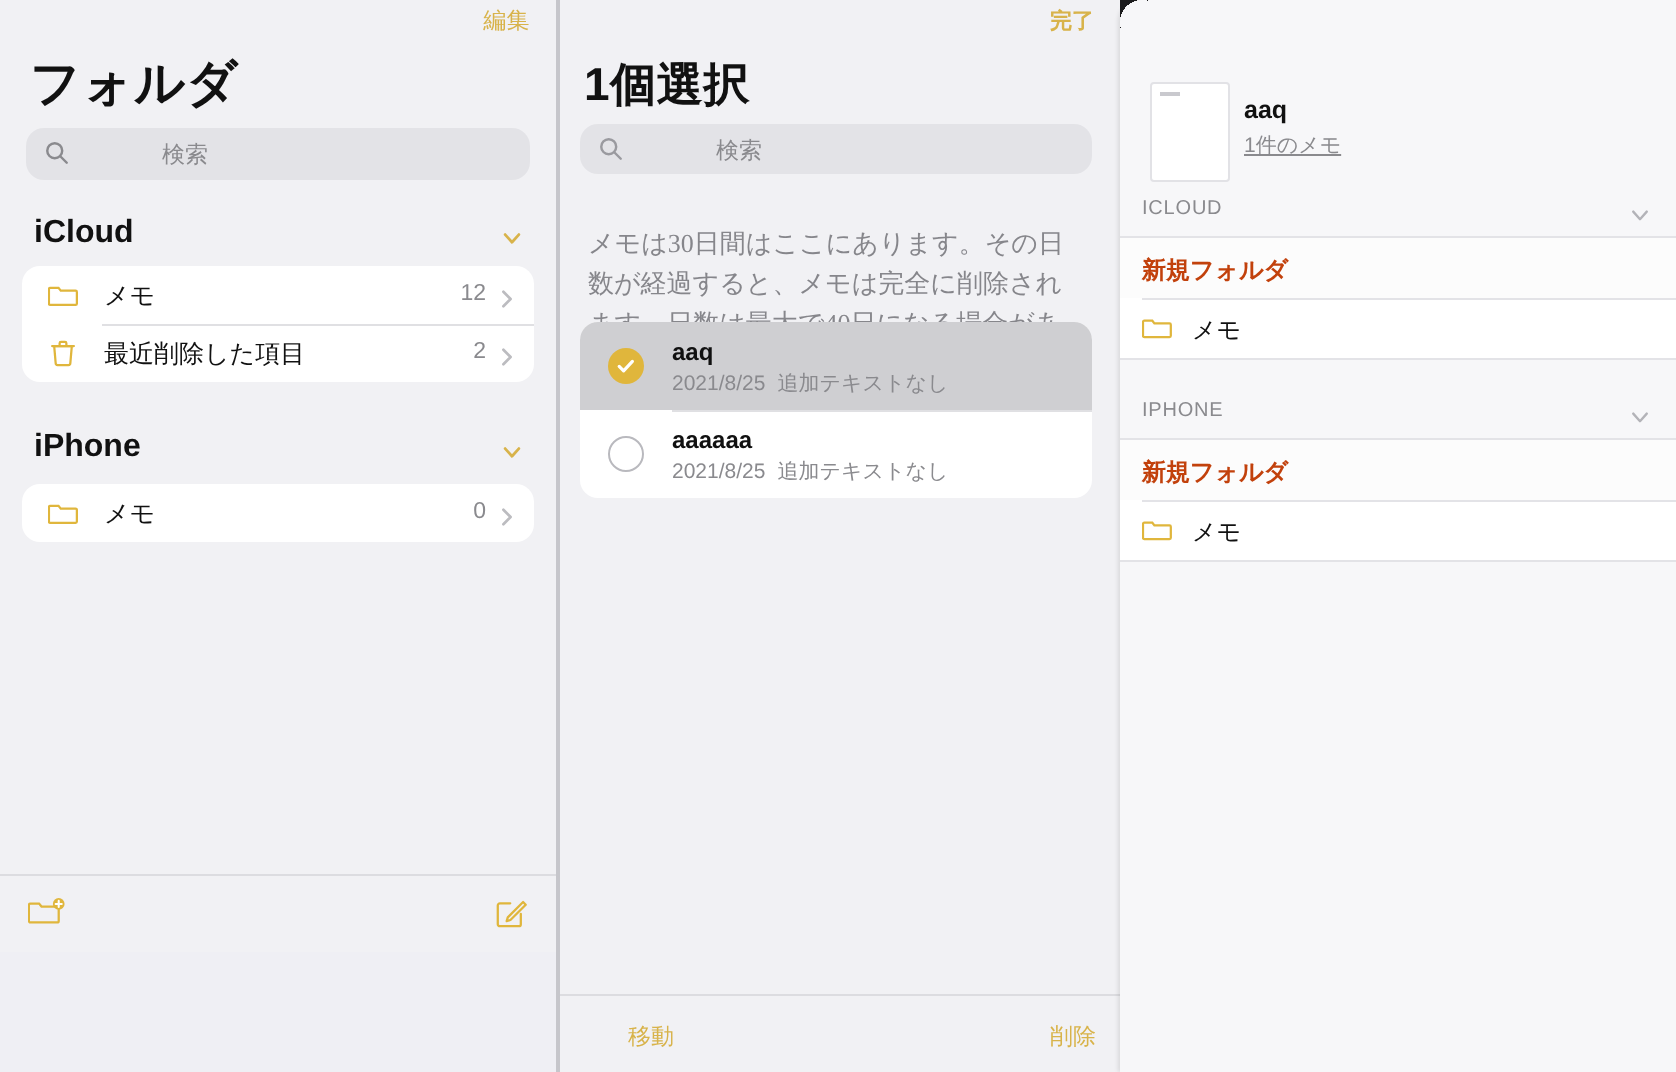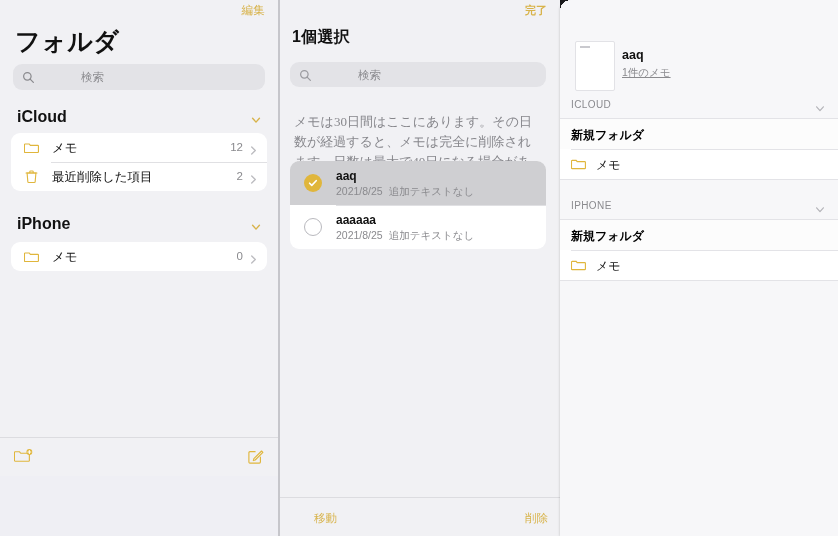--- a/index.html
+++ b/index.html
@@ -170,21 +170,21 @@
   .p2-done {
     position: absolute;
     right: 13px; top: 3px;
     font-size: 11px;
     font-weight: bold;
     color: #d8b34a;
   }
   .p2-title {
     position: absolute;
     left: 12px; top: 27px;
-    font-size: 16px;
+    font-size: 23px;
     font-weight: bold;
     color: #111;
     letter-spacing: .3px;
   }
   .p2-search {
     position: absolute;
     left: 10px; top: 62px;
     width: 256px; height: 25px;
     background: #e3e3e7;
     border-radius: 9px;
@@ -393,21 +393,21 @@
     position: absolute;
     left: 11px; right: 0; top: 0;
     height: 1px;
     background: #e3e3e7;
   }
   .srow .sr-new {
     position: absolute;
     left: 11px; top: 8px;
     font-size: 12px;
     font-weight: bold;
-    color: #000000;
+    color: #c2410c;
   }
   .srow .sr-icon {
     position: absolute;
     left: 11px; top: 8px;
     width: 15px; height: 14px;
   }
   .srow .sr-label {
     position: absolute;
     left: 36px; top: 8px;
     font-size: 12px;

